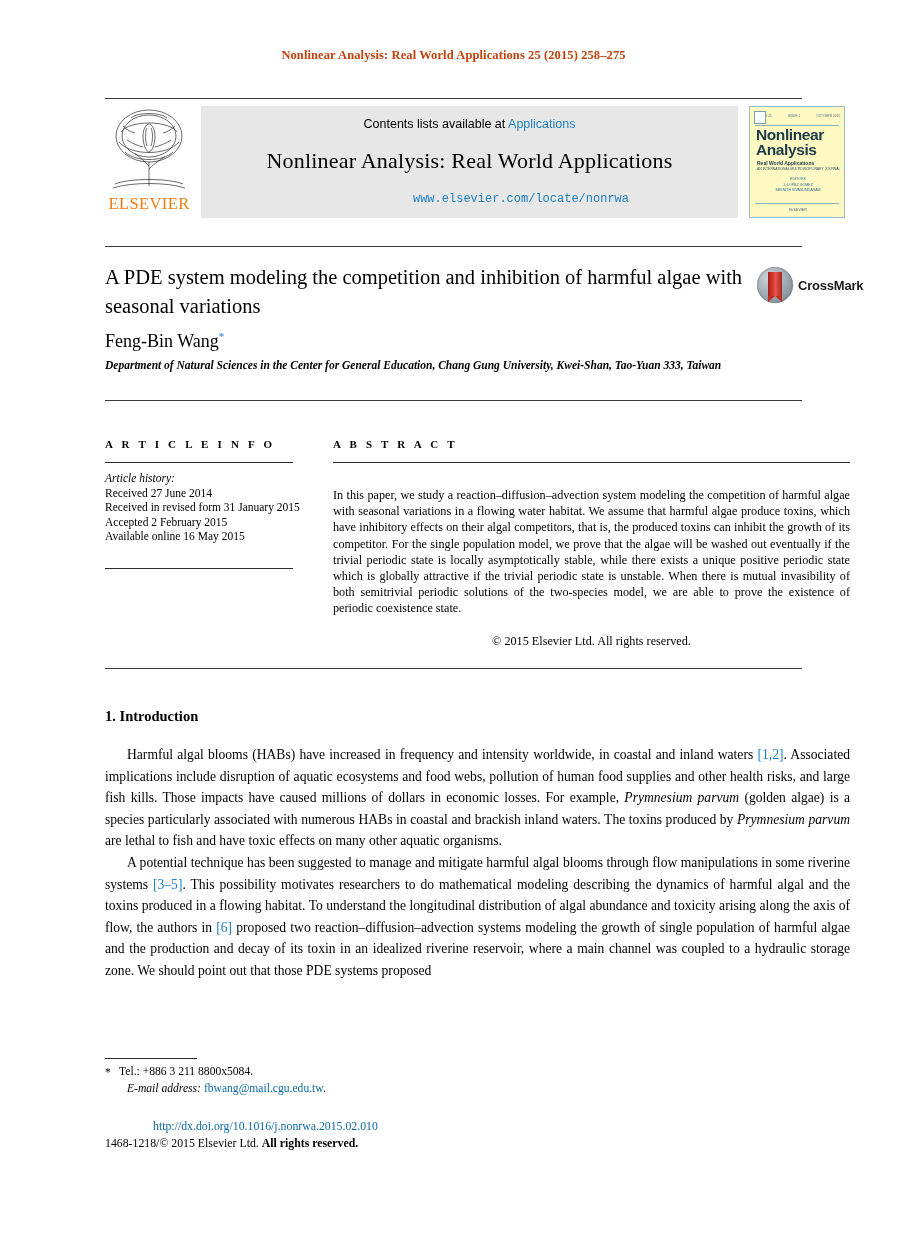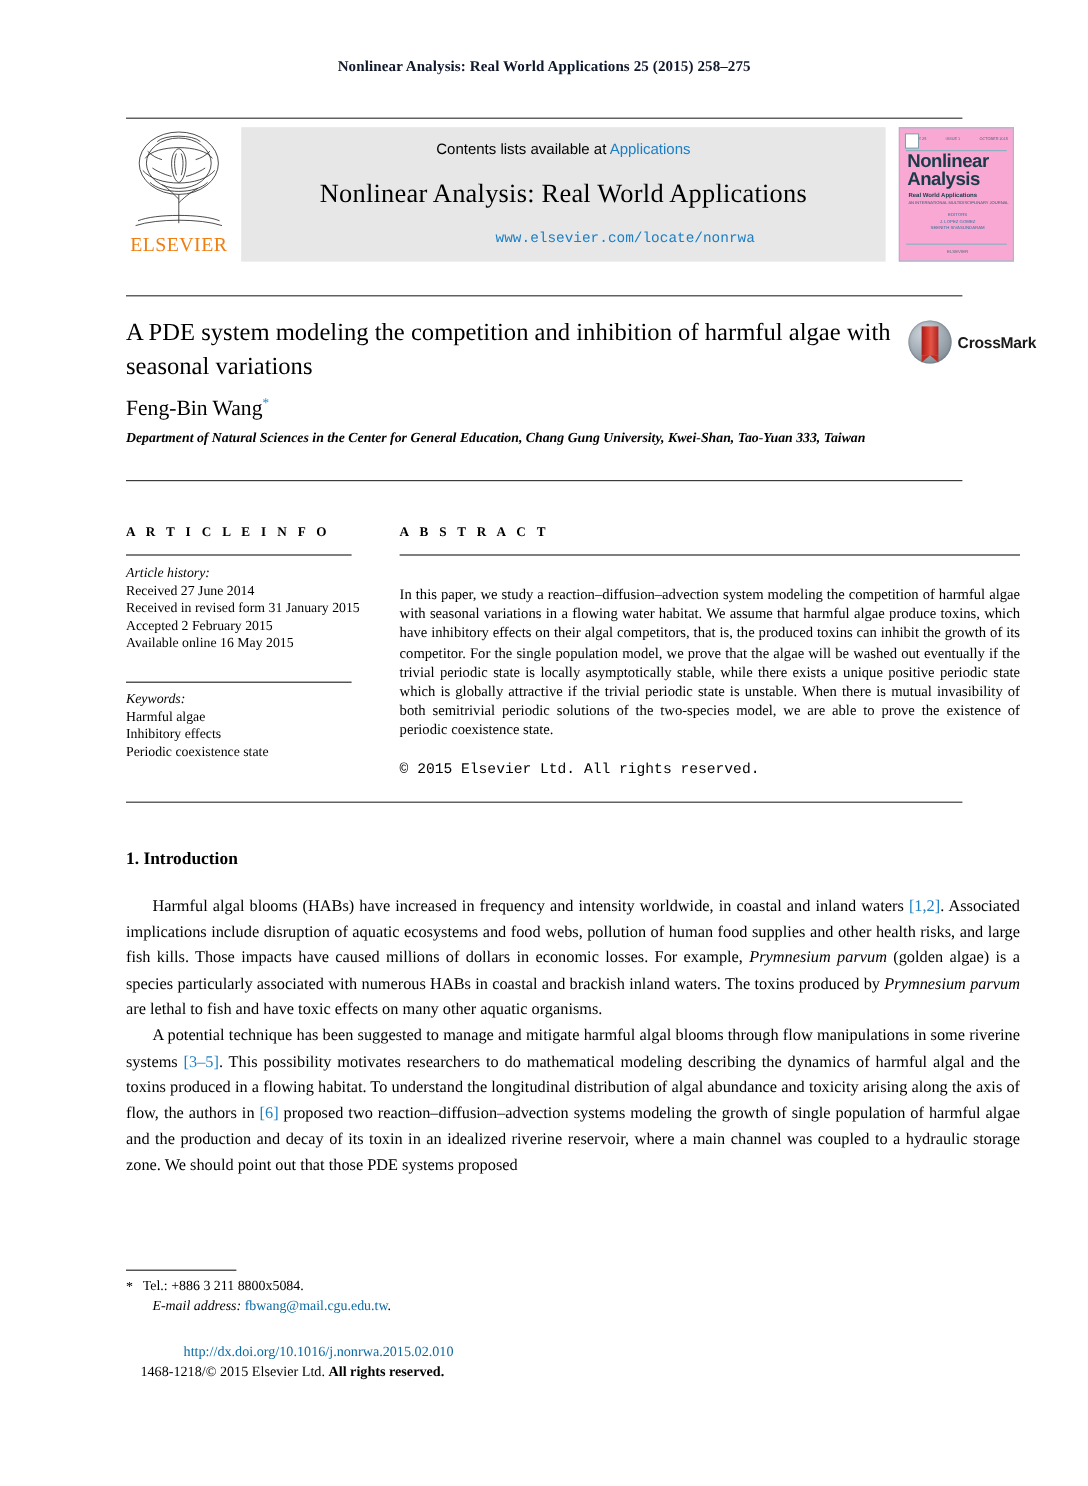--- a/index.html
+++ b/index.html
@@ -25,21 +25,21 @@
   
   .running-head {
     position: absolute;
     left: 0; top: 48px;
     width: 907px;
     text-align: center;
     font-family: "Liberation Serif", serif;
     font-weight: bold;
     font-size: 12.5px;
     letter-spacing: 0.1px;
-    color: #0f172a;
+    color: #c2410c;
   }
 
   
   .masthead-rule {
     position: absolute;
     left: 105px; top: 98px;
     width: 697px;
     height: 1px;
     background: #3b3b3b;
   }
@@ -105,21 +105,21 @@
     text-align: center;
     font-size: 12px;
     font-family: Liberation Mono, monospace;
     color: #1c7fc4;
   }
   .cover-thumb {
     position: absolute;
     left: 644px; top: 0;
     width: 96px;
     height: 112px;
-    background: #f9a8d4;
+    background: #fef9c3;
     border: 1px solid #9dbdcc;
     box-sizing: border-box;
     overflow: hidden;
   }
   .cover-topbar {
     position: absolute;
     left: 4px; top: 3px; right: 4px;
     height: 11px;
     display: flex;
     justify-content: space-between;
@@ -340,23 +340,23 @@
     margin-top: 16px;
   }
   .abstract p { margin: 0; }
   .abstract .last-line {
     text-align-last: left;
   }
   .copyright {
     position: absolute;
     left: 333px; top: 634px;
     width: 517px;
-    text-align: left;
+    text-align: center;
     font-size: 12.2px;
-    font-family: Liberation Mono, monospace;
+    font-family: Liberation Serif, serif;
   }
   .info-rule-bottom {
     position: absolute;
     left: 105px; top: 668px;
     width: 697px;
     height: 1px;
     background: #3b3b3b;
   }
 
   
@@ -420,21 +420,20 @@
     font-size: 11.8px;
     color: #0b6aa2;
     font-family: "Liberation Serif", serif;
     padding-left: 48px;
   }
   .issn-line {
     position: absolute;
     left: 105px; top: 1136px;
     font-size: 11.8px;
     font-family: "Liberation Serif", serif;
-    margin-left: 12px;
   }
   .issn-line b { font-weight: bold; }
 </style>
 </head>
 <body>
 
 <div class="page">
 
   <div class="running-head">Nonlinear Analysis: Real World Applications 25 (2015) 258–275</div>
 
@@ -525,26 +524,20 @@
   <div class="info-block">
     <div class="lbl">Article history:</div>
     <div>Received 27 June 2014</div>
     <div>Received in revised form 31 January 2015</div>
     <div>Accepted 2 February 2015</div>
     <div>Available online 16 May 2015</div>
   </div>
 
   <div class="info-rule-mid"></div>
 
-  <div class="kw-block">
-    <div class="lbl">Keywords:</div>
-    <div>Harmful algae</div>
-    <div>Inhibitory effects</div>
-    <div>Periodic coexistence state</div>
-  </div>
 
   <div class="col-head abs-head">A B S T R A C T</div>
   <div class="abs-rule-top"></div>
 
   <div class="abstract">
     <p class="last-line">In this paper, we study a reaction–diffusion–advection system modeling the competition of harmful algae with seasonal variations in a flowing water habitat. We assume that harmful algae produce toxins, which have inhibitory effects on their algal competitors, that is, the produced toxins can inhibit the growth of its competitor. For the single population model, we prove that the algae will be washed out eventually if the trivial periodic state is locally asymptotically stable, while there exists a unique positive periodic state which is globally attractive if the trivial periodic state is unstable. When there is mutual invasibility of both semitrivial periodic solutions of the two-species model, we are able to prove the existence of periodic coexistence state.</p>
   </div>
 
   <div class="copyright">© 2015 Elsevier Ltd. All rights reserved.</div>
 

